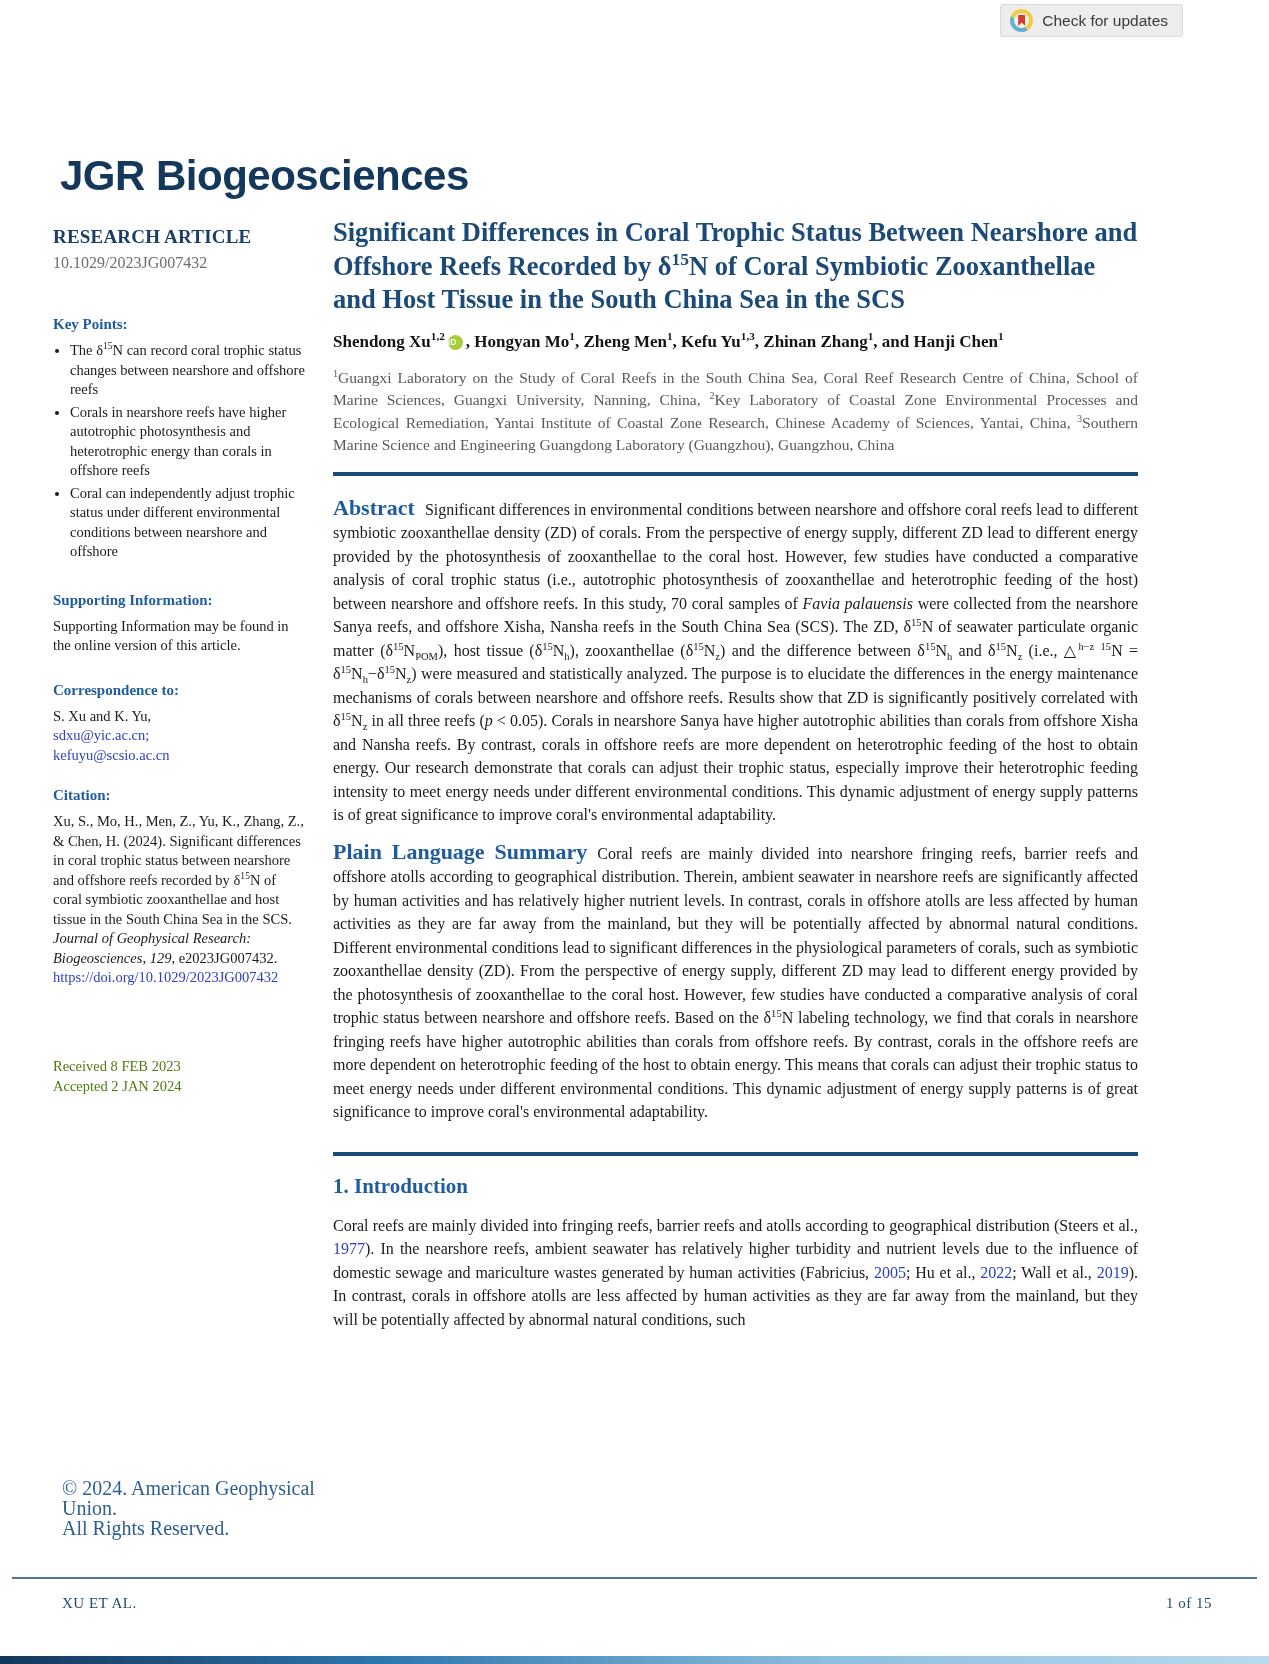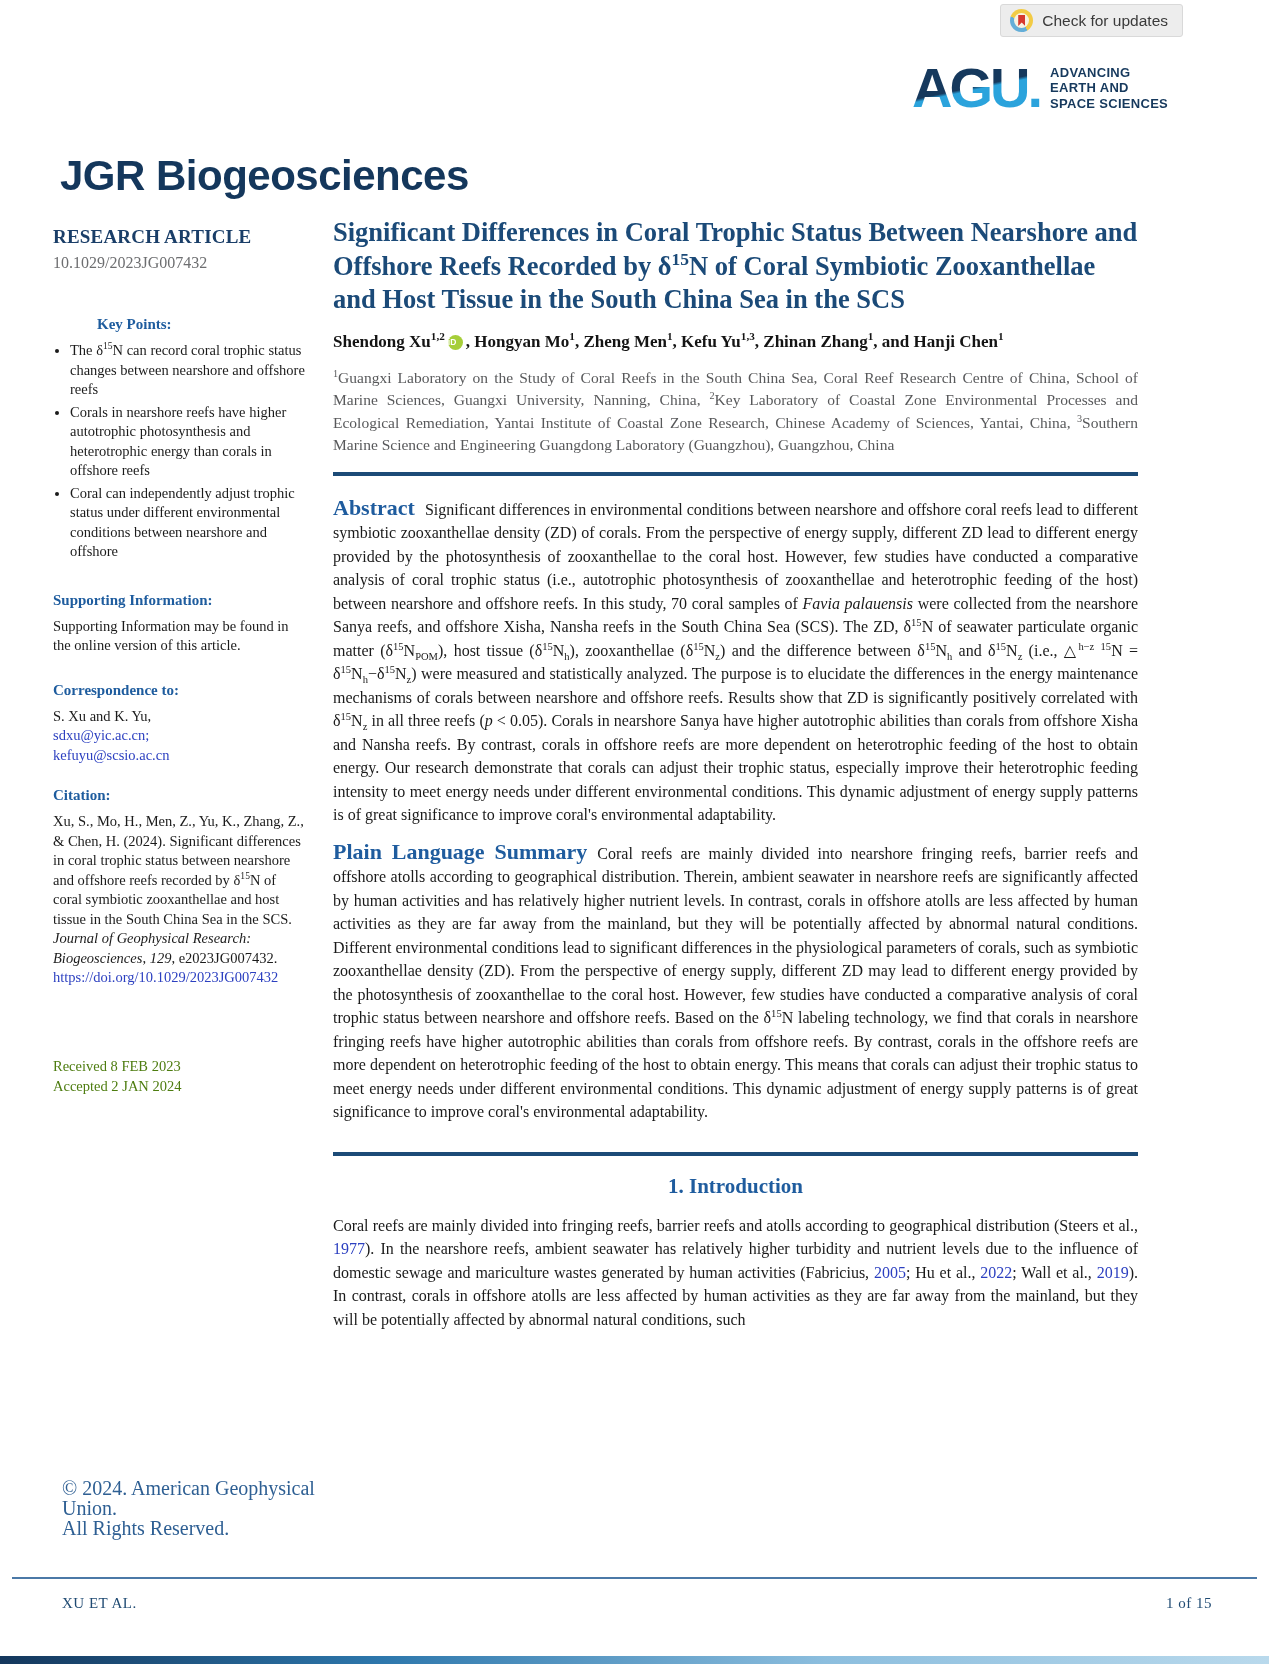--- a/index.html
+++ b/index.html
@@ -28,42 +28,42 @@
 
   
   .jgr{position:absolute;top:152px;left:60px;font-family:"Liberation Sans",sans-serif;
     font-weight:bold;font-size:42px;color:#14375c;letter-spacing:-.5px;}
 
   
   .sidebar{position:absolute;top:226px;left:53px;width:252px;}
   .article-type{font-weight:bold;font-size:19px;color:#1a3e68;letter-spacing:.2px;}
   .doi{font-size:16px;color:#6d6e70;margin-top:6px;}
   .side-heading{font-weight:bold;font-size:15px;color:#1e5c9e;}
-  .mt-kp{margin-top:44px;margin-left:44px;} .mt-si{margin-top:30px;} .mt-co{margin-top:26px;} .mt-ci{margin-top:22px;}
+  .mt-kp{margin-top:44px;} .mt-si{margin-top:30px;} .mt-co{margin-top:26px;} .mt-ci{margin-top:22px;}
   .side-text{font-size:14.5px;line-height:19.5px;color:#1b1b1b;margin-top:8px;}
   .kp-list{margin:8px 0 0;padding-left:17px;}
   .kp-list li{font-size:14.5px;line-height:19.5px;color:#1b1b1b;margin-bottom:3px;}
   .history{margin-top:68px;font-size:14.5px;line-height:20px;color:#4d7c0f;}
   .copyright{position:absolute;top:1440px;left:62px;width:280px;font-size:20px;line-height:20px;color:#2e5f93;margin-top:38px;}
   .link{color:#2b3fc0;text-decoration:none;cursor:pointer;}
 
   
   .main{position:absolute;top:216px;left:333px;width:805px;}
   .title{font-weight:bold;font-size:26.5px;line-height:33.5px;color:#1b4a78;margin:0 0 15px;}
   .authors{font-weight:bold;font-size:17px;color:#141414;margin:0 0 15px;}
   .orcid{display:inline-block;width:15px;height:15px;border-radius:50%;background:#a6ce39;color:#fff;
     font-family:"Liberation Sans",sans-serif;font-weight:bold;font-size:8.5px;line-height:15px;
     text-align:left;vertical-align:2px;margin:0 3px 0 3px;cursor:pointer;}
   .affiliations{font-size:15.5px;line-height:22.5px;color:#58595b;text-align:justify;margin:0 0 15px;}
   .rule{height:4px;background:#1c4b77;margin:0 0 20px;}
   .rule.second{margin-top:8px;margin-bottom:18px;}
   .body-para{font-size:16px;line-height:23.5px;text-align:justify;margin:0 0 13px;}
   .body-para.pls{margin-bottom:28px;}
   .inline-heading{font-weight:bold;font-size:22px;color:#1f5c9e;margin-right:10px;}
-  .intro-heading{font-weight:bold;font-size:21px;color:#1f5c9e;margin:0 0 15px;text-align:center;}
+  .intro-heading{font-weight:bold;font-size:21px;color:#1f5c9e;margin:0 0 15px;}
   sup{font-size:66%;vertical-align:super;line-height:0;}
   sub{font-size:66%;vertical-align:sub;line-height:0;}
 
   
   .footer-rule{position:absolute;left:12px;right:12px;top:1577px;height:2px;background:#4b79a7;}
   .footer{position:absolute;left:62px;right:57px;top:1595px;display:flex;justify-content:space-between;
     font-size:15px;color:#1f4a72;letter-spacing:.5px;}
   .bottom-bar{position:absolute;left:0;right:0;bottom:0;height:8px;
     background:linear-gradient(90deg,#14375c,#2d77ac 30%,#8cbede 65%,#b9d9ec);}
 </style>
@@ -74,28 +74,20 @@
 
   <div class="check-badge">
     <span class="ribbon-circle">
       <span class="inner">
           <span class="ribbon"></span>
         </span>
     </span>
     <span>Check for updates</span>
   </div>
 
-  <div class="agu">
-    <span class="agu-letters">AGU.</span>
-    <span class="agu-tagline">
-      <div>ADVANCING</div>
-      <div>EARTH AND</div>
-      <div>SPACE SCIENCES</div>
-    </span>
-  </div>
 
   <div class="jgr">JGR Biogeosciences</div>
 
   <div class="sidebar">
     <div class="article-type">RESEARCH ARTICLE</div>
     <div class="doi">10.1029/2023JG007432</div>
 
     <div class="side-heading mt-kp">Key Points:</div>
     <ul class="kp-list">
       <li>The δ<sup>15</sup>N can record coral trophic status changes between nearshore and offshore reefs</li>

